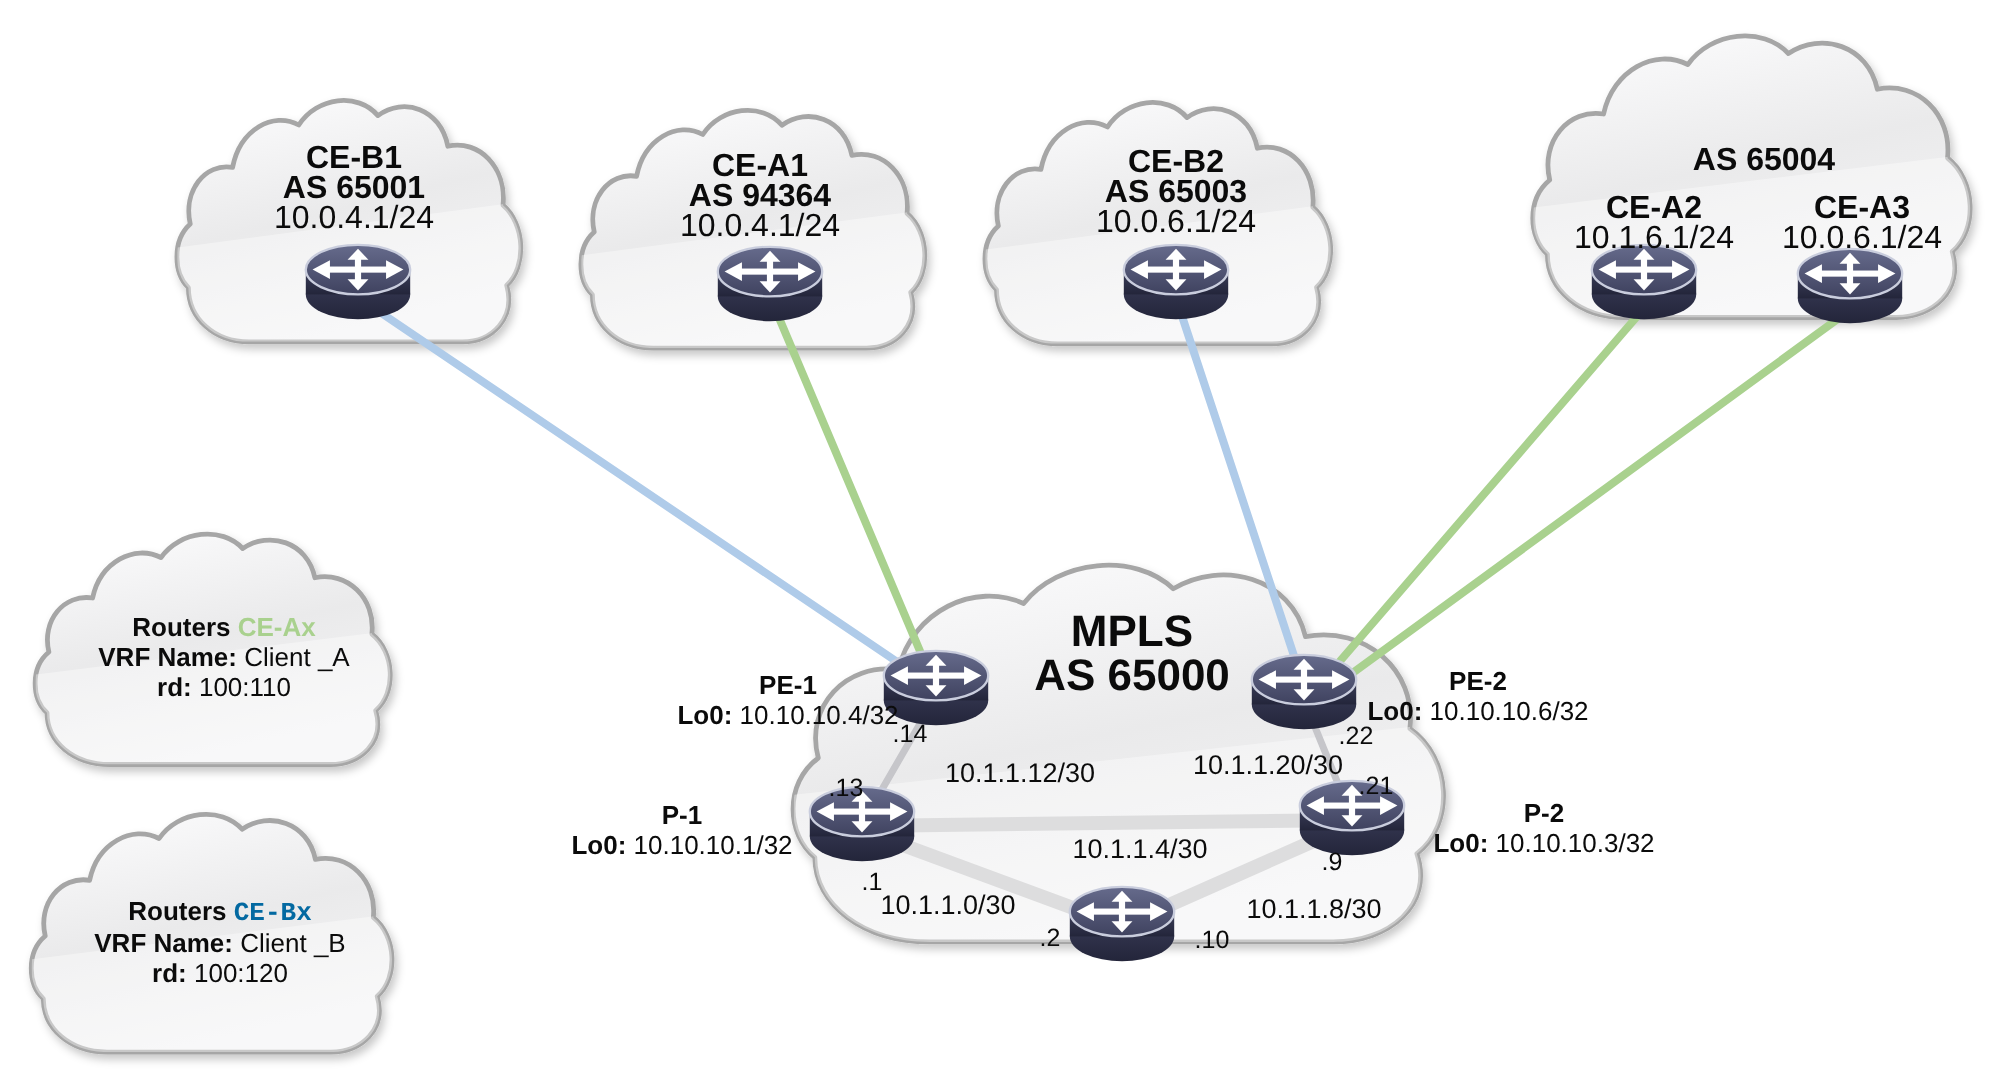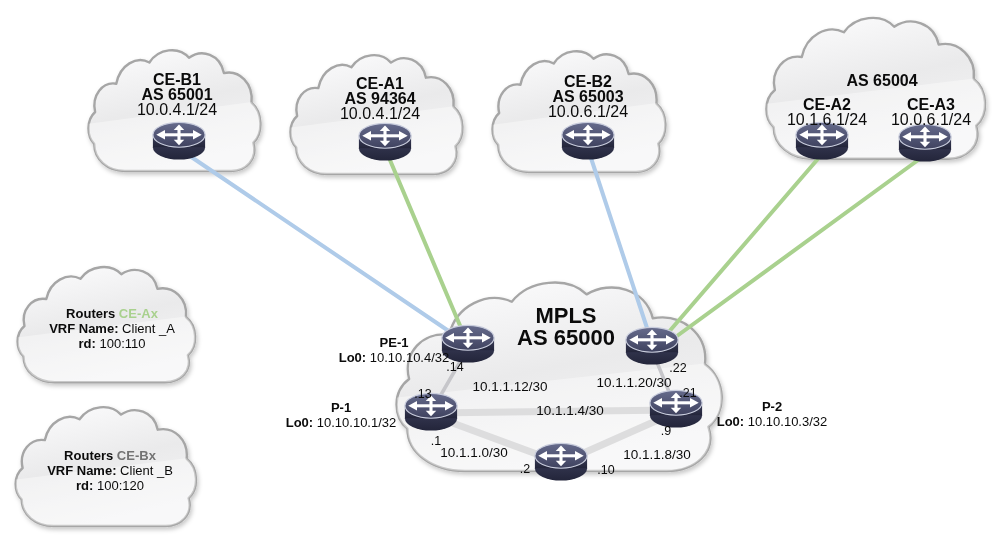--- a/index.html
+++ b/index.html
@@ -7,21 +7,21 @@
          font-family:"Liberation Sans",sans-serif;}
   .stage svg.base{position:absolute;left:0;top:0;}
   .lbl{position:absolute;transform:translateX(-50%);text-align:center;white-space:nowrap;
        font-family:"Liberation Sans",sans-serif;font-size:13px;line-height:15px;color:#0b0b0b;}
   .b{font-weight:700;}
   .cloudlbl{font-size:16px;}
   .mplstitle{font-size:22px;line-height:22px;font-weight:700;}
   .if{font-size:12.5px;line-height:14px;}
   .sub{font-size:13.5px;line-height:15px;}
   .green{color:#A9D18E;}
-  .blue{color:#737373;}
+  .blue{color:#0369a1;font-family:Liberation Mono, monospace;}
   .celink-blue{stroke:#AFCBE9;stroke-width:4;stroke-linecap:round;}
   .celink-green{stroke:#A9D18E;stroke-width:4;stroke-linecap:round;}
   .corelink{stroke:#DDDDDE;stroke-width:7;stroke-linecap:round;}
   .pelink{stroke:#C6C6CA;stroke-width:3.5;stroke-linecap:round;}
 </style>
 </head>
 <body>
 
 <div class="stage">
 
@@ -144,32 +144,36 @@
 
   <div class="lbl mplstitle" style="left:566px;top:305px">
     <div>MPLS</div>
     <div>AS 65000</div>
   </div>
 
   <div class="lbl" style="left:394px;top:335px">
     <div class="b">PE-1</div>
     <div><span class="b">Lo0:</span><span> 10.10.10.4/32</span></div>
   </div>
+  <div class="lbl" style="left:739px;top:333px">
+    <div class="b">PE-2</div>
+    <div><span class="b">Lo0:</span><span> 10.10.10.6/32</span></div>
+  </div>
   <div class="lbl" style="left:341px;top:400px">
     <div class="b">P-1</div>
     <div><span class="b">Lo0:</span><span> 10.10.10.1/32</span></div>
   </div>
   <div class="lbl" style="left:772px;top:399px">
     <div class="b">P-2</div>
     <div><span class="b">Lo0:</span><span> 10.10.10.3/32</span></div>
   </div>
 
   <div class="lbl sub" style="left:510px;top:379px">10.1.1.12/30</div>
   <div class="lbl sub" style="left:634px;top:375px">10.1.1.20/30</div>
-  <div class="lbl sub" style="left:570px;top:403px">10.1.1.4/30</div>
+  <div class="lbl sub" style="left:570px;top:417px">10.1.1.4/30</div>
   <div class="lbl sub" style="left:474px;top:445px">10.1.1.0/30</div>
   <div class="lbl sub" style="left:657px;top:447px">10.1.1.8/30</div>
 
   <div class="lbl if" style="left:455px;top:360px">.14</div>
   <div class="lbl if" style="left:423px;top:387px">.13</div>
   <div class="lbl if" style="left:678px;top:361px">.22</div>
   <div class="lbl if" style="left:688px;top:386px">.21</div>
   <div class="lbl if" style="left:436px;top:434px">.1</div>
   <div class="lbl if" style="left:525px;top:462px">.2</div>
   <div class="lbl if" style="left:666px;top:424px">.9</div>

